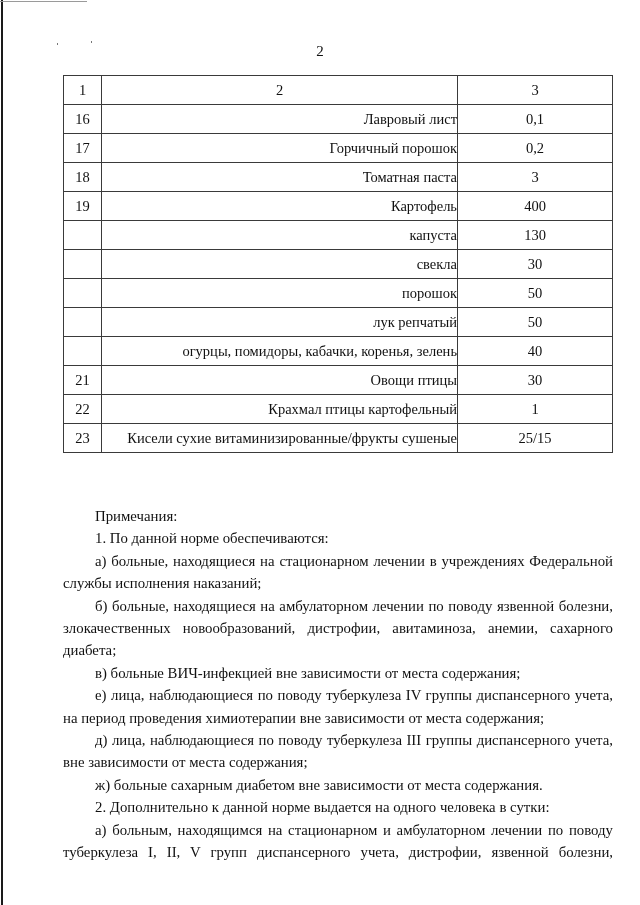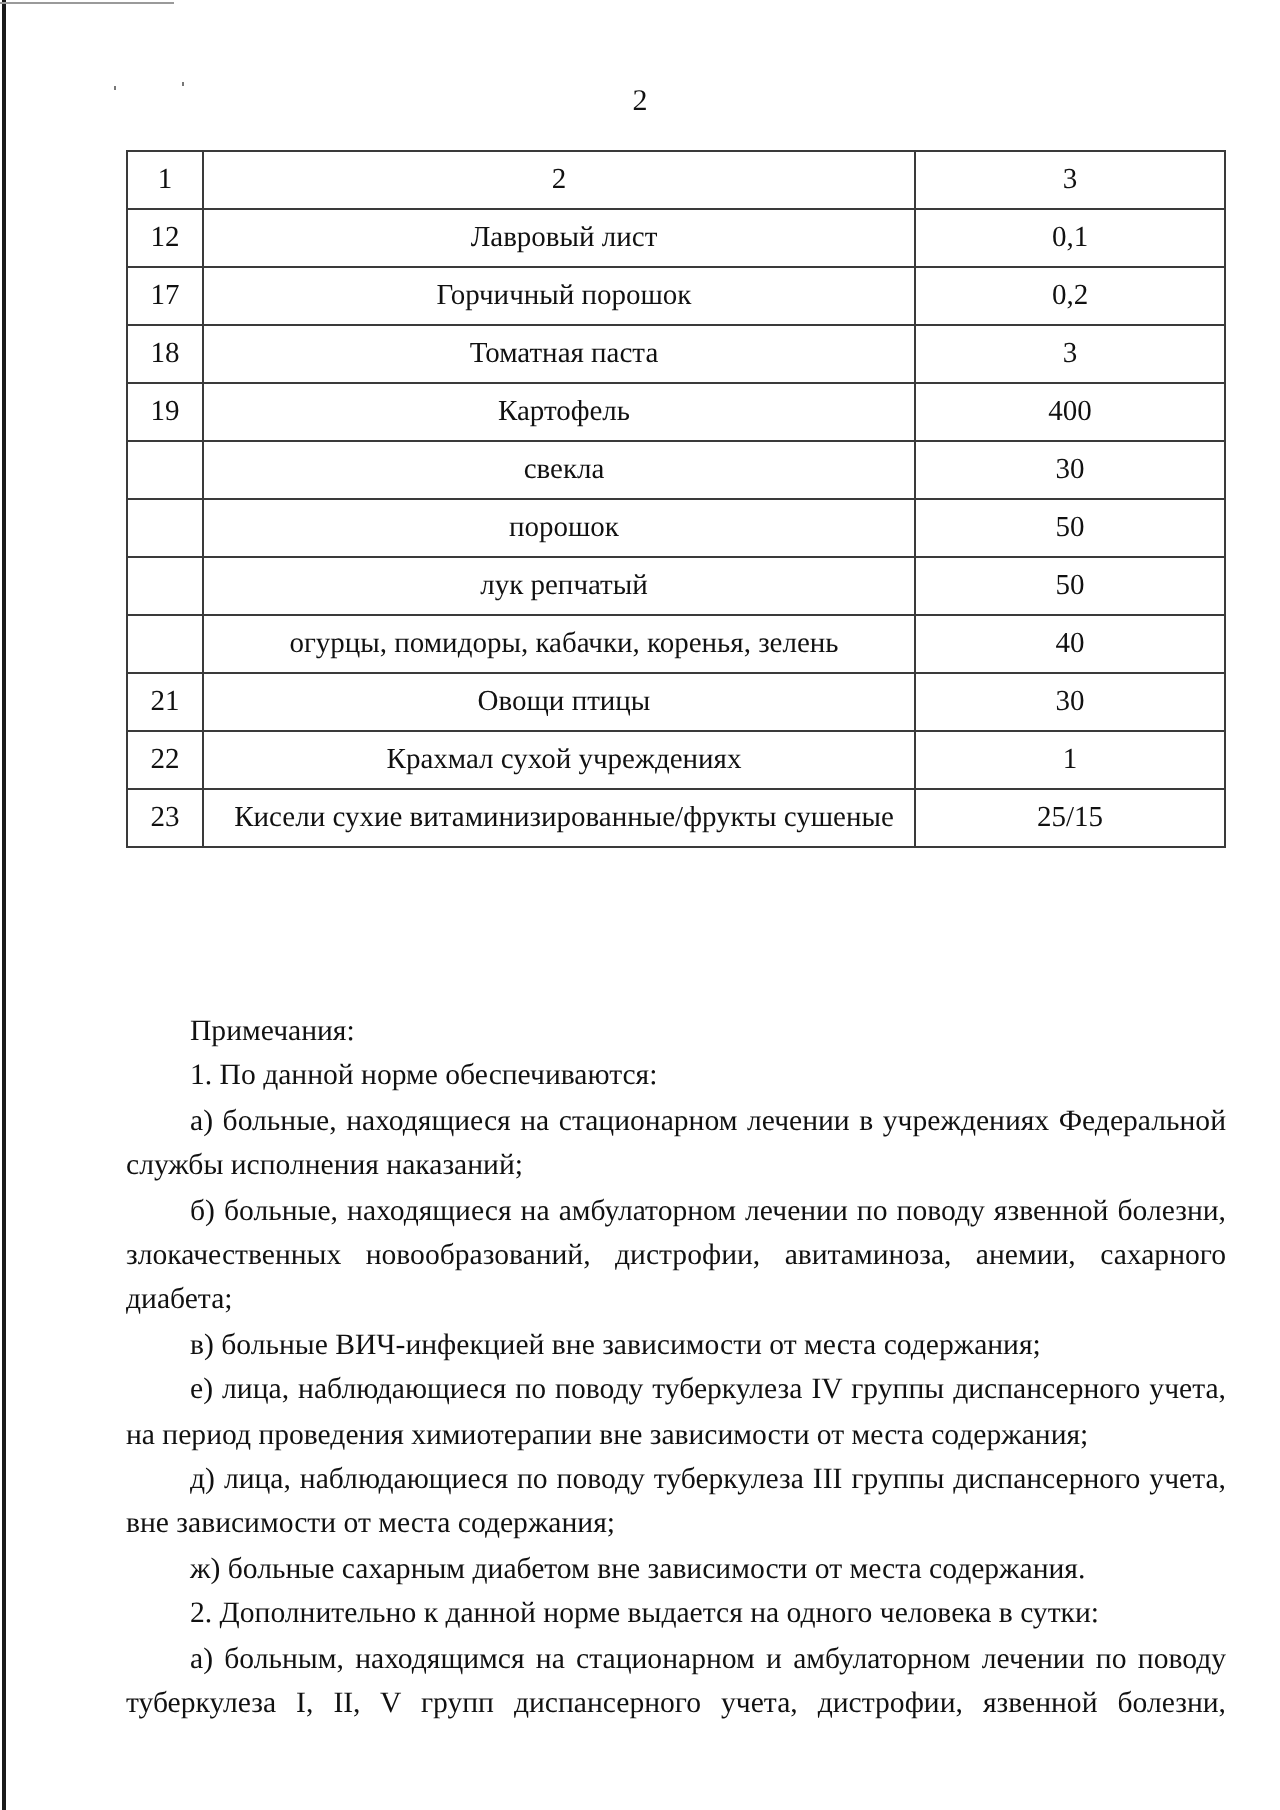--- a/index.html
+++ b/index.html
@@ -60,21 +60,21 @@
       padding: 0;
       line-height: 16px;
       vertical-align: middle;
     }
     table.norms td.c-num {
       width: 37px;
       text-align: center;
     }
     table.norms td.c-name {
       width: 350px;
-      text-align: center;
+      text-align: right;
       padding-left: 5px;
       white-space: nowrap;
     }
     table.norms td.c-val {
       text-align: center;
     }
     table.norms tr.header td.c-name {
       text-align: center;
       padding-left: 0;
     }
@@ -106,38 +106,43 @@
 <div class="page-number">2</div>
 
 <table class="norms">
   <tbody id="table-body">
     <tr class="header">
       <td class="c-num">1</td>
       <td class="c-name">2</td>
       <td class="c-val">3</td>
     </tr>
     <tr>
-      <td class="c-num">12</td>
+      <td class="c-num">16</td>
       <td class="c-name">Лавровый лист</td>
       <td class="c-val">0,1</td>
     </tr>
     <tr>
       <td class="c-num">17</td>
       <td class="c-name">Горчичный порошок</td>
       <td class="c-val">0,2</td>
     </tr>
     <tr>
       <td class="c-num">18</td>
       <td class="c-name">Томатная паста</td>
       <td class="c-val">3</td>
     </tr>
     <tr>
       <td class="c-num">19</td>
       <td class="c-name">Картофель</td>
       <td class="c-val">400</td>
+    </tr>
+    <tr>
+      <td class="c-num"></td>
+      <td class="c-name">капуста</td>
+      <td class="c-val">130</td>
     </tr>
     <tr>
       <td class="c-num"></td>
       <td class="c-name">свекла</td>
       <td class="c-val">30</td>
     </tr>
     <tr>
       <td class="c-num"></td>
       <td class="c-name">порошок</td>
       <td class="c-val">50</td>
@@ -152,21 +157,21 @@
       <td class="c-name">огурцы, помидоры, кабачки, коренья, зелень</td>
       <td class="c-val">40</td>
     </tr>
     <tr>
       <td class="c-num">21</td>
       <td class="c-name">Овощи птицы</td>
       <td class="c-val">30</td>
     </tr>
     <tr>
       <td class="c-num">22</td>
-      <td class="c-name">Крахмал сухой учреждениях</td>
+      <td class="c-name">Крахмал птицы картофельный</td>
       <td class="c-val">1</td>
     </tr>
     <tr>
       <td class="c-num">23</td>
       <td class="c-name">Кисели сухие витаминизированные/фрукты сушеные</td>
       <td class="c-val">25/15</td>
     </tr>
   </tbody>
 </table>
 

